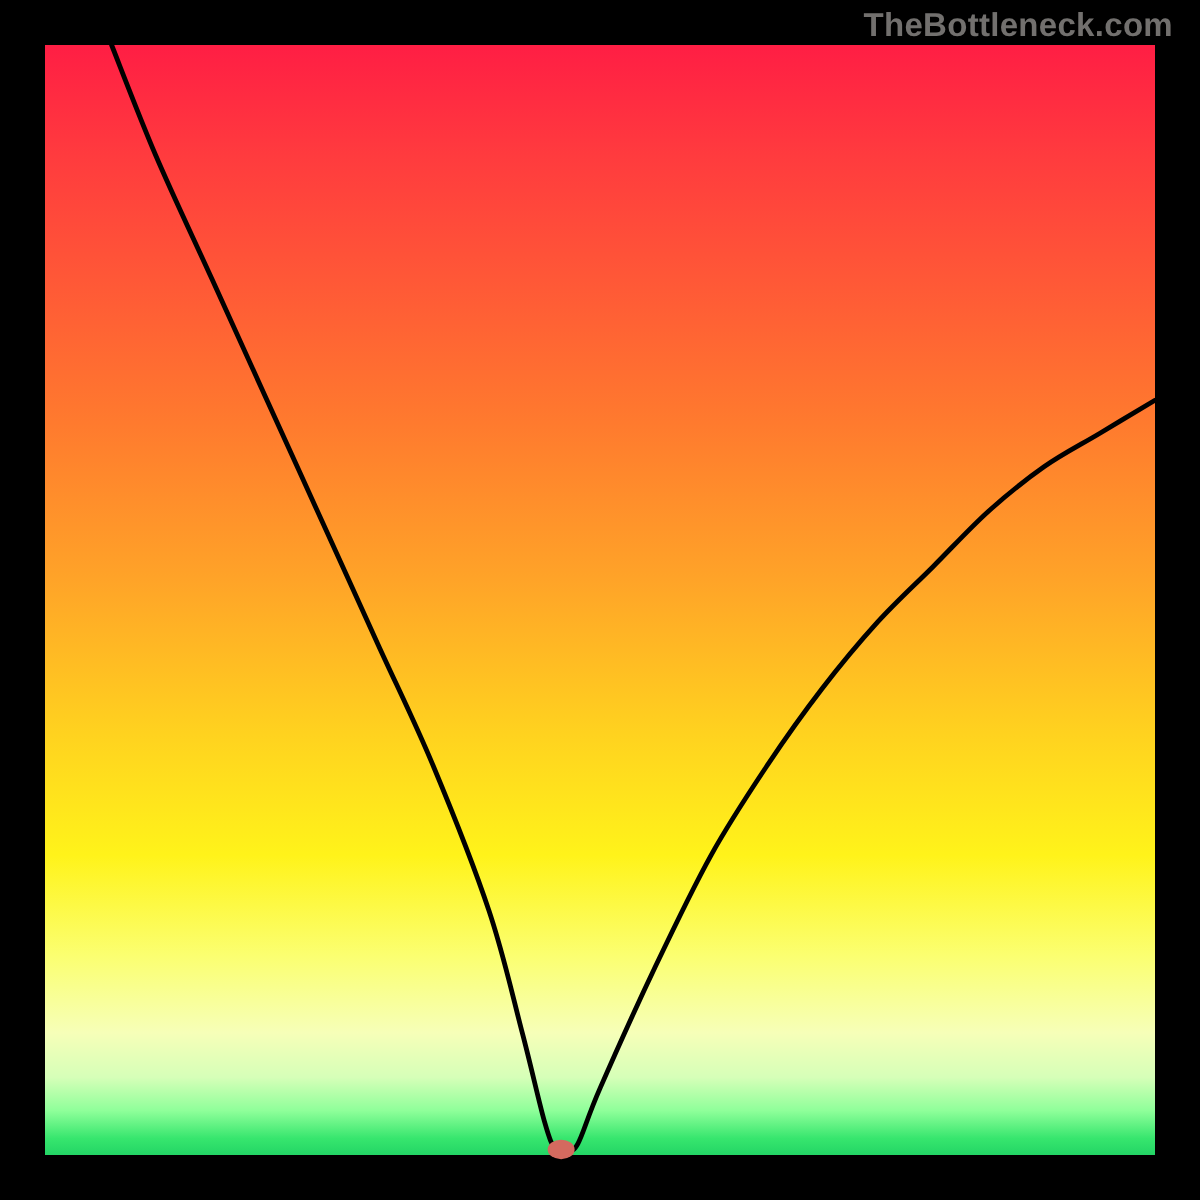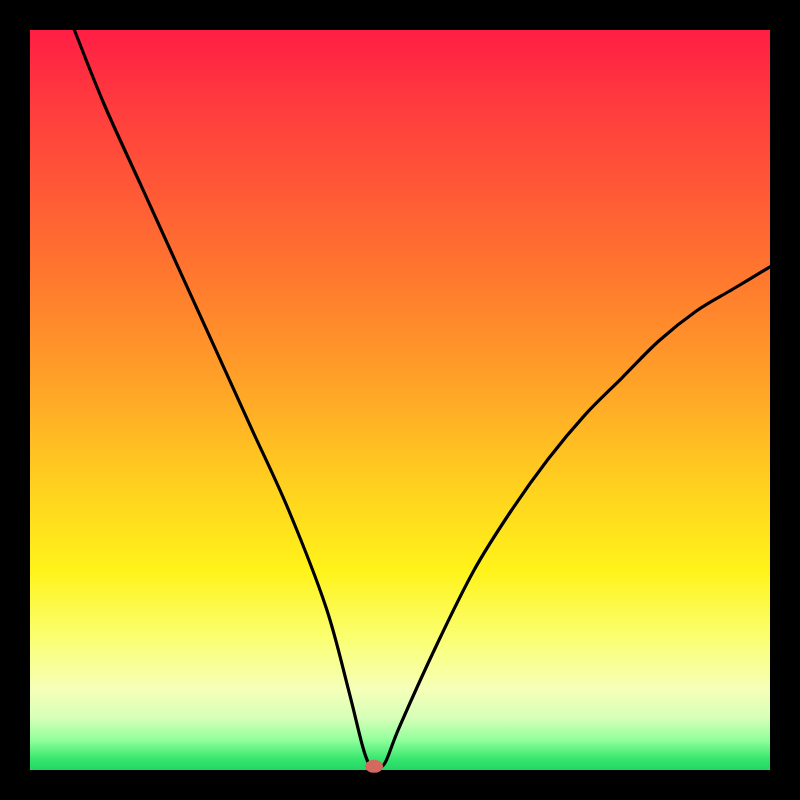--- a/index.html
+++ b/index.html
@@ -55,20 +55,21 @@
     top: 0;
     width: 740px;
     height: 740px;
     overflow: visible;
   }
 </style>
 </head>
 <body>
 
 <div class="outer">
+  <div class="attribution">TheBottleneck.com</div>
 
   <div class="plot-area">
     <svg class="curve" viewBox="0 0 740 740" preserveAspectRatio="none">
       <path id="curve-path" fill="none" stroke="#000" stroke-width="3.2" stroke-linecap="round" stroke-linejoin="round" d="M 44.4 0 C 49.33333333333333 12.333333333333334, 62.9 48.10000000000001, 74 74 C 85.1 99.89999999999999, 98.66666666666667 128.26666666666665, 111 155.39999999999998 C 123.33333333333333 182.5333333333333, 135.66666666666666 209.6666666666666, 148 236.79999999999995 C 160.33333333333334 263.9333333333333, 172.66666666666666 291.0666666666667, 185 318.20000000000005 C 197.33333333333334 345.33333333333337, 209.66666666666666 372.46666666666664, 222 399.59999999999997 C 234.33333333333334 426.7333333333333, 246.66666666666666 451.4, 259 481 C 271.3333333333333 510.6, 286.1333333333333 547.6, 296 577.2 C 305.8666666666667 606.8000000000001, 312.0333333333333 635.1666666666667, 318.2 658.6 C 324.3666666666667 682.0333333333333, 329.3 704.8499999999999, 333 717.8 C 336.7 730.75, 337.9333333333334 733.2166666666666, 340.40000000000003 736.3 C 342.8666666666667 739.3833333333333, 345.3333333333333 736.9166666666666, 347.79999999999995 736.3 C 350.2666666666666 735.6833333333333, 351.5 739.3833333333333, 355.2 732.6 C 358.9 725.8166666666667, 361.3666666666667 715.3333333333334, 370 695.6 C 378.6333333333333 675.8666666666667, 394.66666666666674 640.1, 407.00000000000006 614.2 C 419.33333333333337 588.3000000000001, 431.6666666666667 562.4000000000001, 444 540.2 C 456.3333333333333 518, 468.6666666666667 499.5, 481 481 C 493.3333333333333 462.5, 505.6666666666667 445.23333333333335, 518 429.2 C 530.3333333333334 413.16666666666663, 542.6666666666666 398.3666666666667, 555 384.8 C 567.3333333333334 371.23333333333335, 579.6666666666666 360.13333333333327, 592 347.79999999999995 C 604.3333333333334 335.46666666666664, 616.6666666666666 321.9, 629 310.8 C 641.3333333333334 299.70000000000005, 653.6666666666666 289.8333333333333, 666 281.2 C 678.3333333333334 272.56666666666666, 690.6666666666666 266.4, 703 259 C 715.3333333333334 251.6, 733.8333333333334 240.49999999999997, 740 236.79999999999995"></path>
       <ellipse id="marker-dot" rx="9" ry="6.5" fill="#d46a5f" cx="344.1" cy="736.3"></ellipse>
     </svg>
   </div>
 </div>
 
 </body></html>

